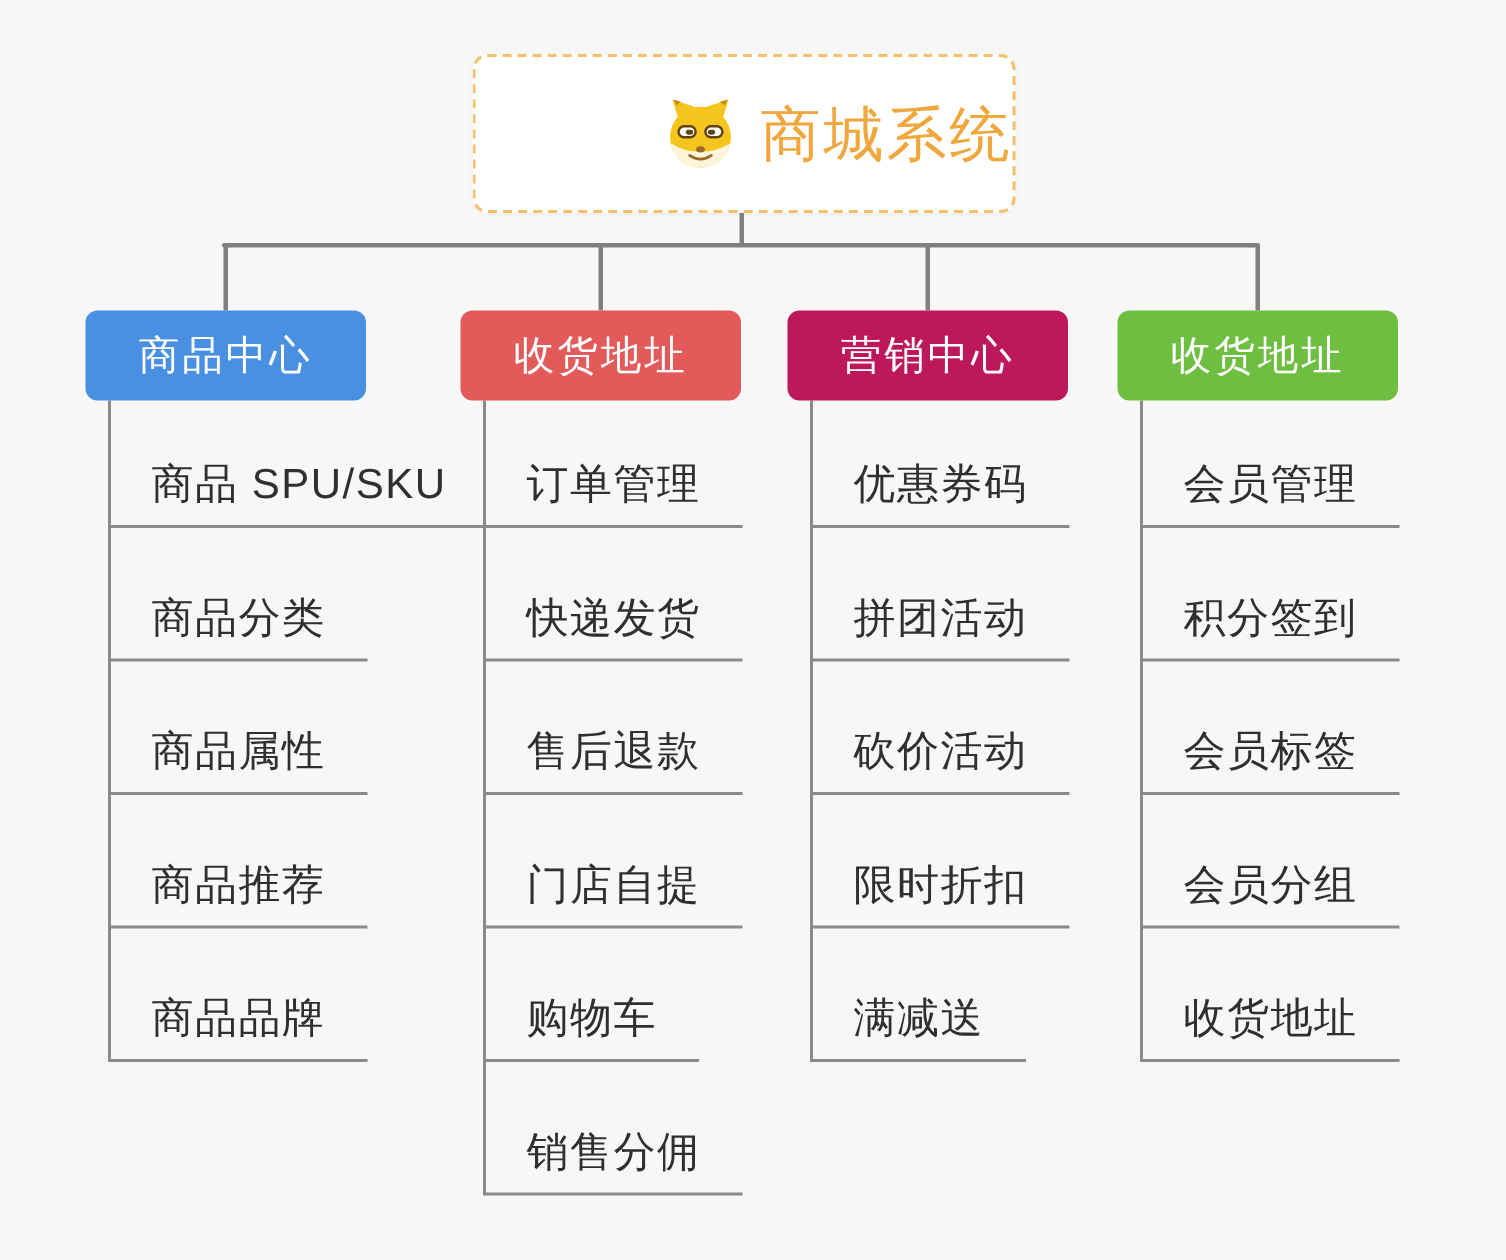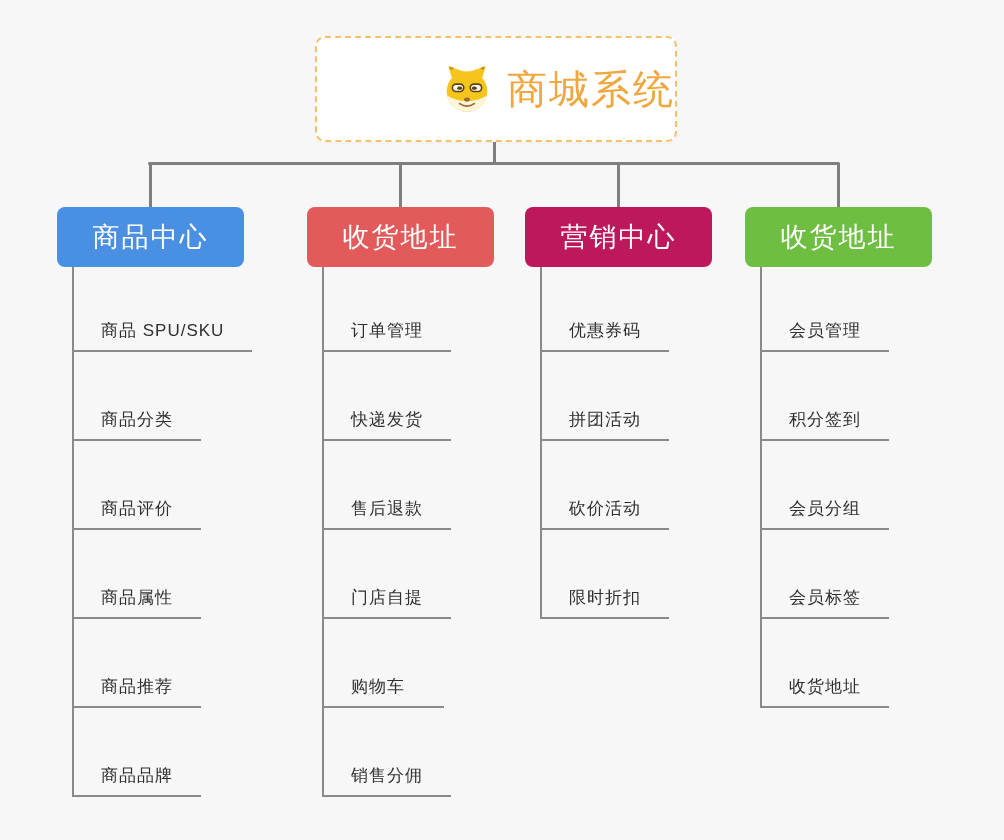--- a/index.html
+++ b/index.html
@@ -31,21 +31,21 @@
     display:flex; align-items:center; justify-content:center;
   }
   .branch-label { color:#ffffff; font-size:27px; letter-spacing:2px; }
 
   .children { list-style:none; margin-left:15px; border-left:2px solid var(--line); }
   .child {
     height:89px; width:max-content; min-width:120px;
     display:flex; align-items:flex-end;
     padding:0 28px 8px 27px;
     border-bottom:2px solid var(--line);
-    font-size:17px; color:#2f2f2f; letter-spacing:1px;
+    font-size:28px; color:#2f2f2f; letter-spacing:1px;
     cursor:default; white-space:nowrap;
   }
   .child:first-child { height:85px; }
 </style>
 </head>
 <body>
 
 <div class="canvas">
 
   <div class="root-node" style="border-color: rgb(246, 192, 106);">
@@ -76,23 +76,20 @@
     <div class="drop"></div>
     <div class="branch-node" style="background: rgb(74, 144, 226);">
       <span class="branch-label">商品中心</span>
     </div>
     <ul class="children">
           <li class="child">
             <span>商品 SPU/SKU</span>
           </li>
           <li class="child">
             <span>商品分类</span>
-          </li>
-          <li class="child">
-            <span>商品评价</span>
           </li>
           <li class="child">
             <span>商品属性</span>
           </li>
           <li class="child">
             <span>商品推荐</span>
           </li>
           <li class="child">
             <span>商品品牌</span>
           </li>
@@ -137,40 +134,43 @@
           </li>
           <li class="child">
             <span>拼团活动</span>
           </li>
           <li class="child">
             <span>砍价活动</span>
           </li>
           <li class="child">
             <span>限时折扣</span>
           </li>
+          <li class="child">
+            <span>满减送</span>
+          </li>
         </ul>
   </div>
 
   <div class="branch" style="left: 745px;">
     <div class="drop"></div>
     <div class="branch-node" style="background: rgb(110, 190, 65);">
       <span class="branch-label">收货地址</span>
     </div>
     <ul class="children">
           <li class="child">
             <span>会员管理</span>
           </li>
           <li class="child">
             <span>积分签到</span>
           </li>
           <li class="child">
-            <span>会员分组</span>
+            <span>会员标签</span>
           </li>
           <li class="child">
-            <span>会员标签</span>
+            <span>会员分组</span>
           </li>
           <li class="child">
             <span>收货地址</span>
           </li>
         </ul>
   </div>
 </div>
 </div>
 
 </body></html>

